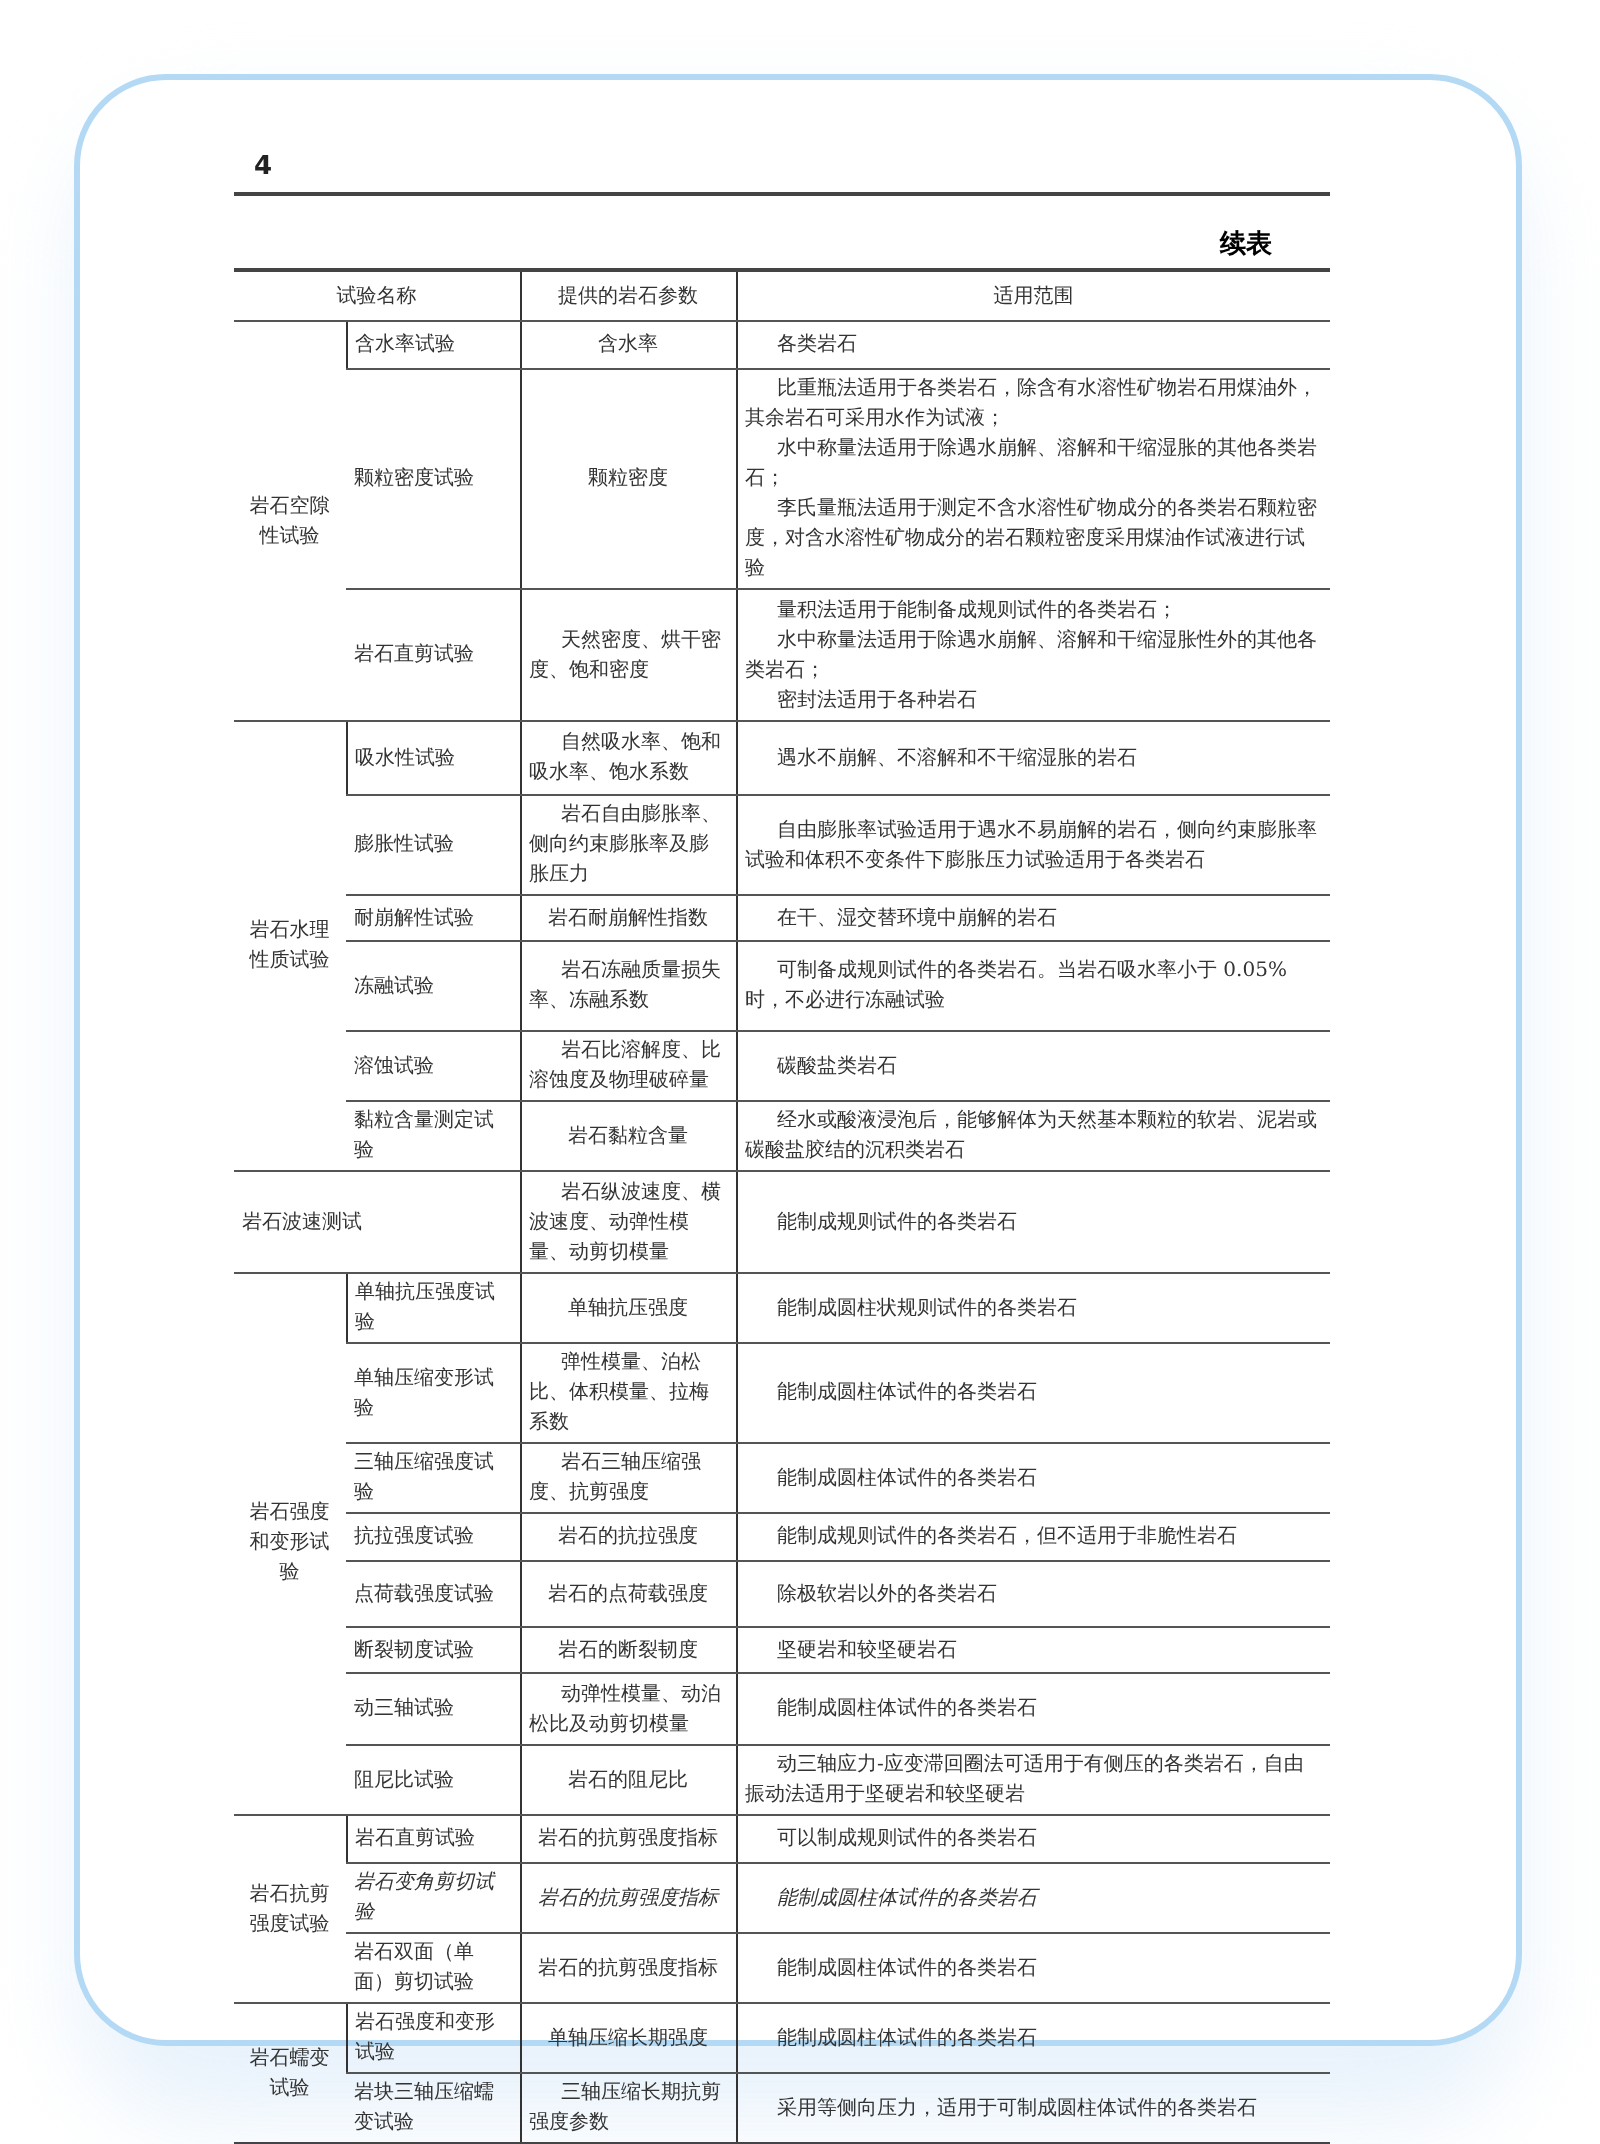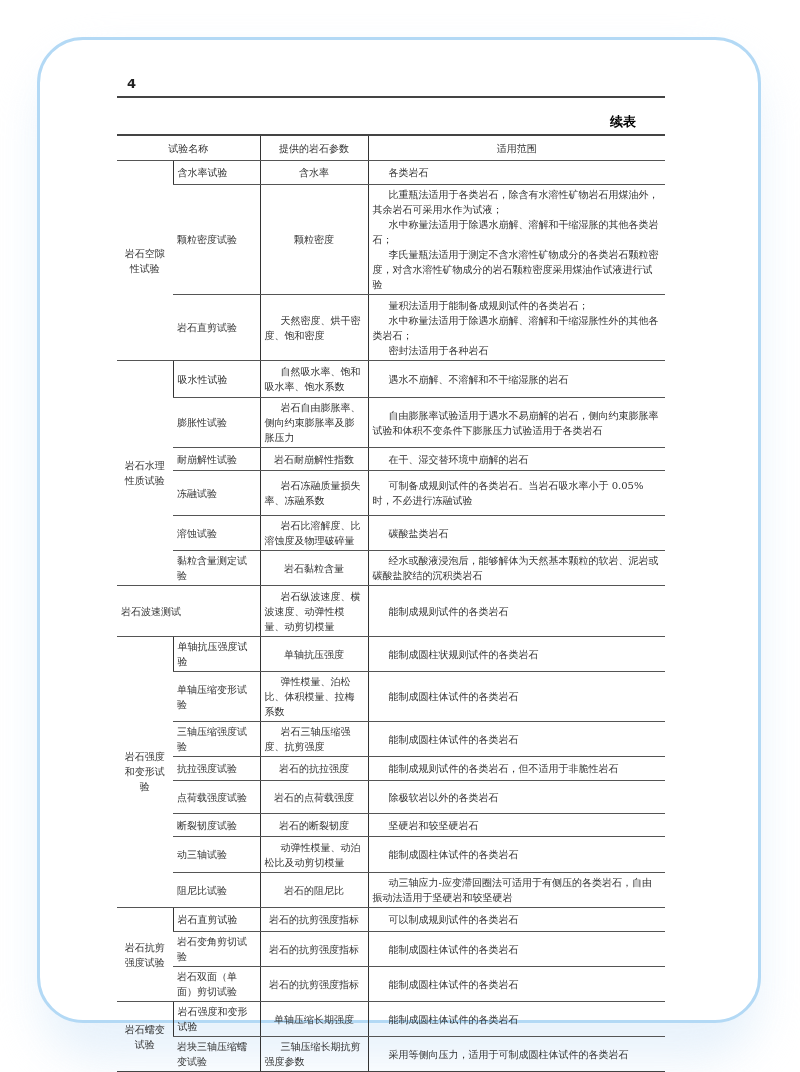--- a/index.html
+++ b/index.html
@@ -228,21 +228,21 @@
         </td>
       </tr>
       <tr style="height: 24px;">
         <td rowspan="3" class="group" style="border-bottom: 1.5px solid rgb(85, 85, 85); margin-left: 16px;">岩石抗剪强度试验</td>
         <td class="name">岩石直剪试验</td>
         <td class="param center">岩石的抗剪强度指标</td>
         <td class="scope">
           <div class="p">可以制成规则试件的各类岩石</div>
         </td>
       </tr>
-      <tr style="height: 23px;">
+      <tr style="height: 23px; font-style: italic;">
         <td class="name">岩石变角剪切试验</td>
         <td class="param center">岩石的抗剪强度指标</td>
         <td class="scope">
           <div class="p">能制成圆柱体试件的各类岩石</div>
         </td>
       </tr>
       <tr class="grp-end" style="height: 35px;">
         <td class="name">岩石双面（单面）剪切试验</td>
         <td class="param center">岩石的抗剪强度指标</td>
         <td class="scope">

